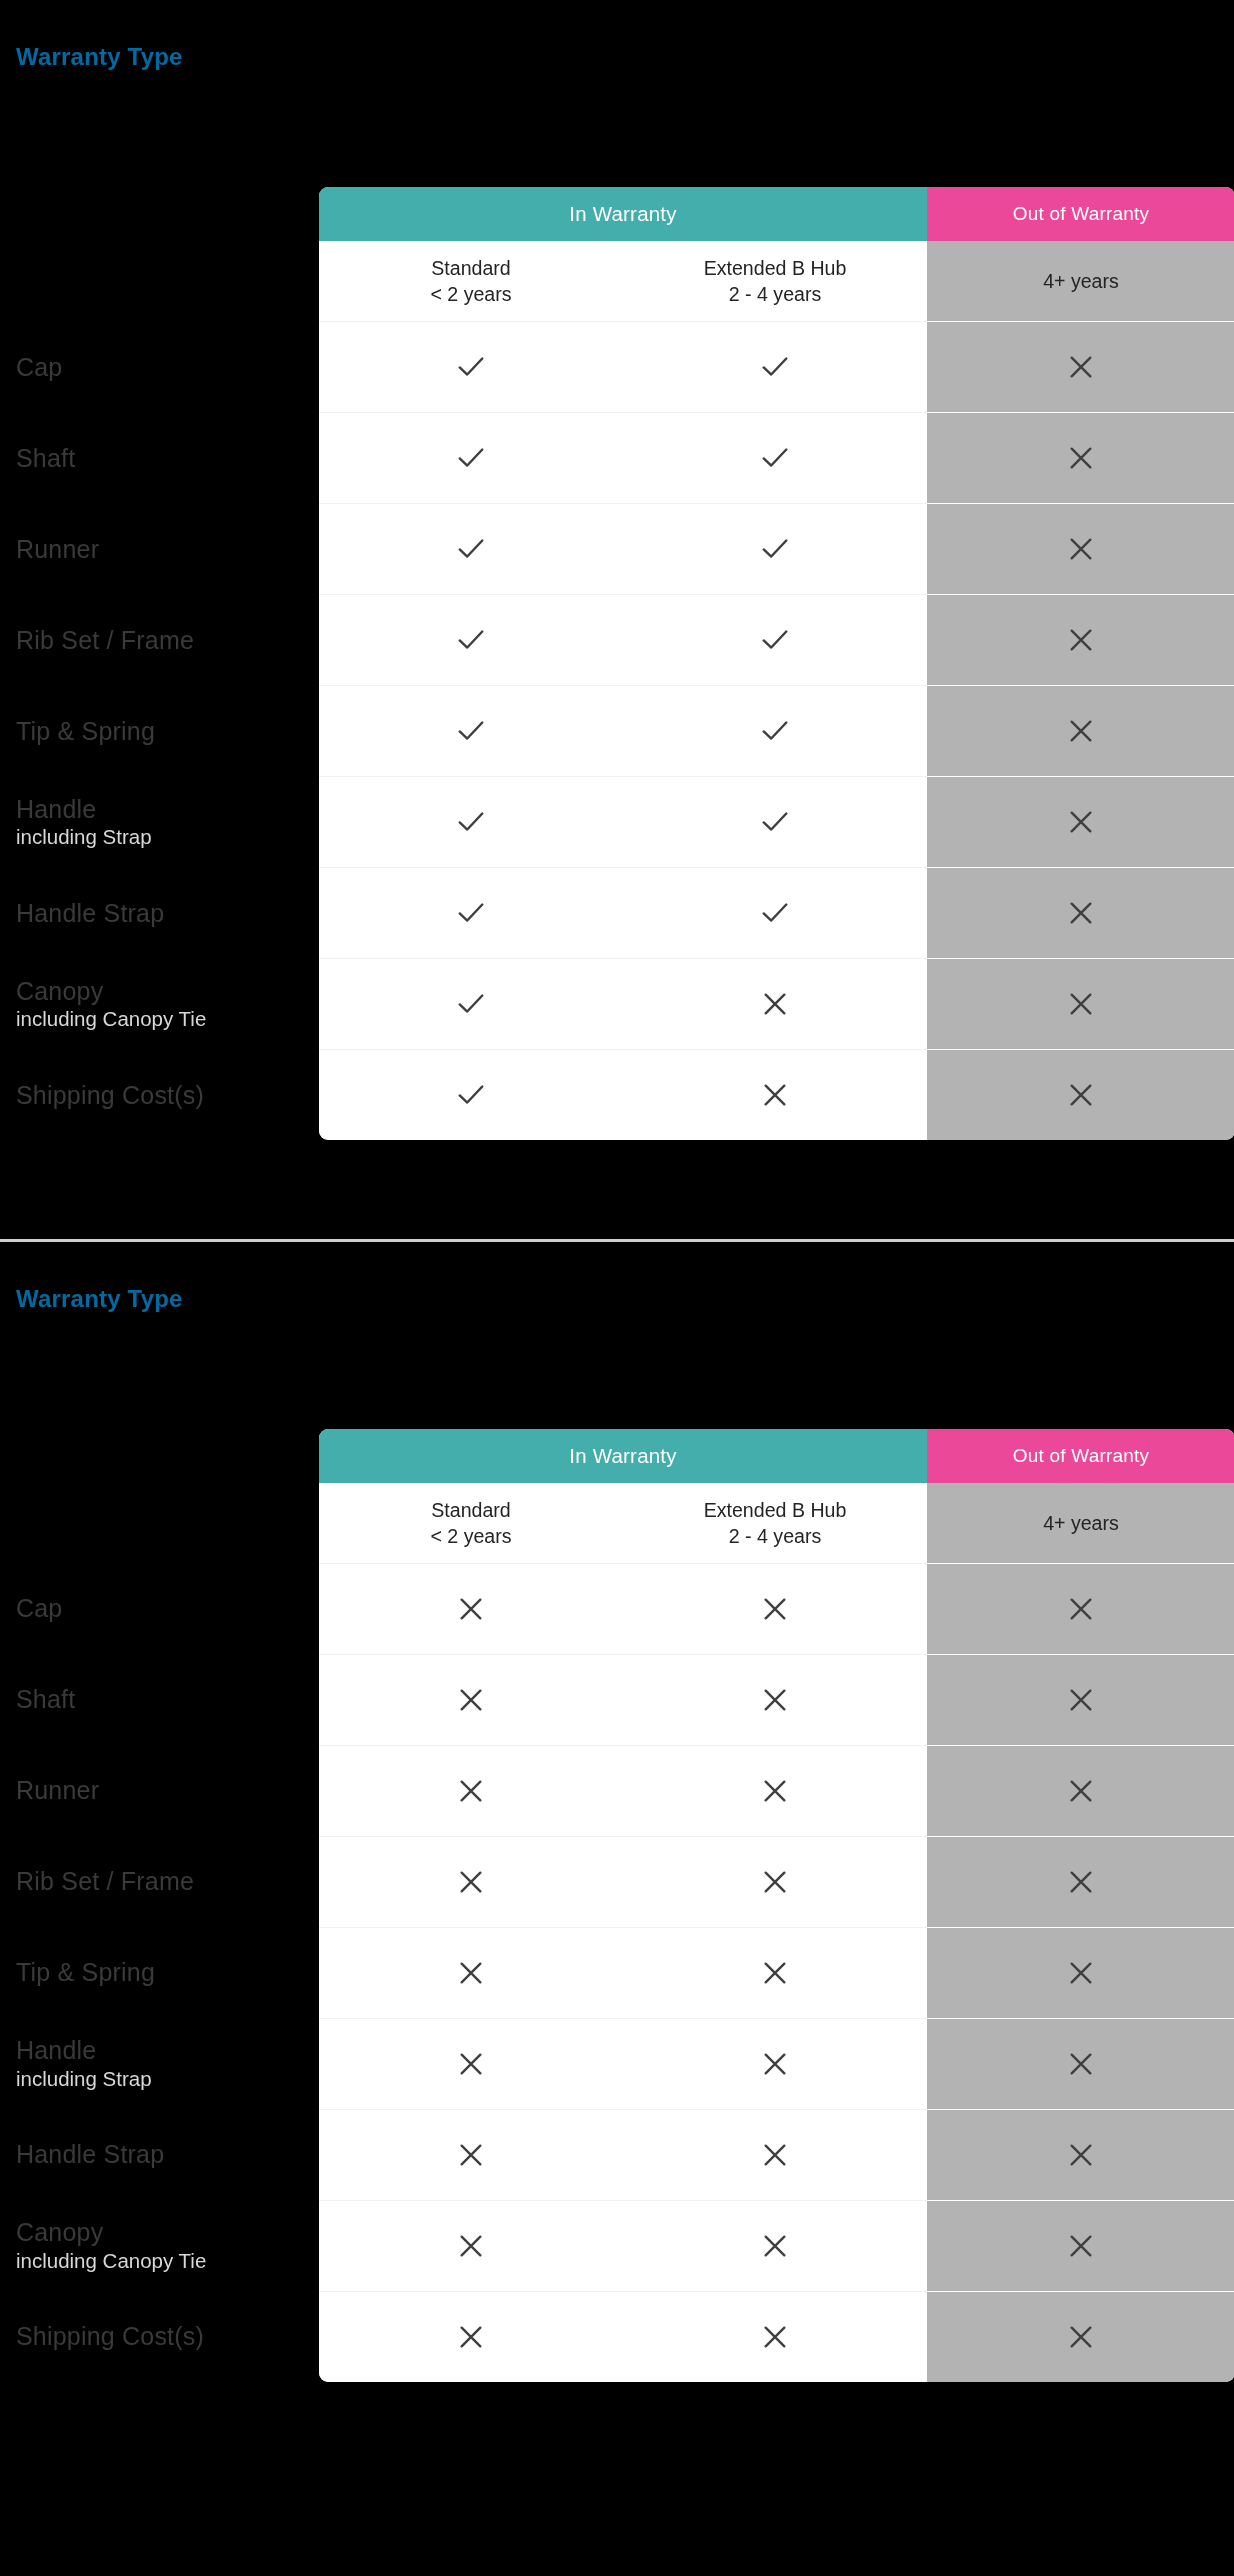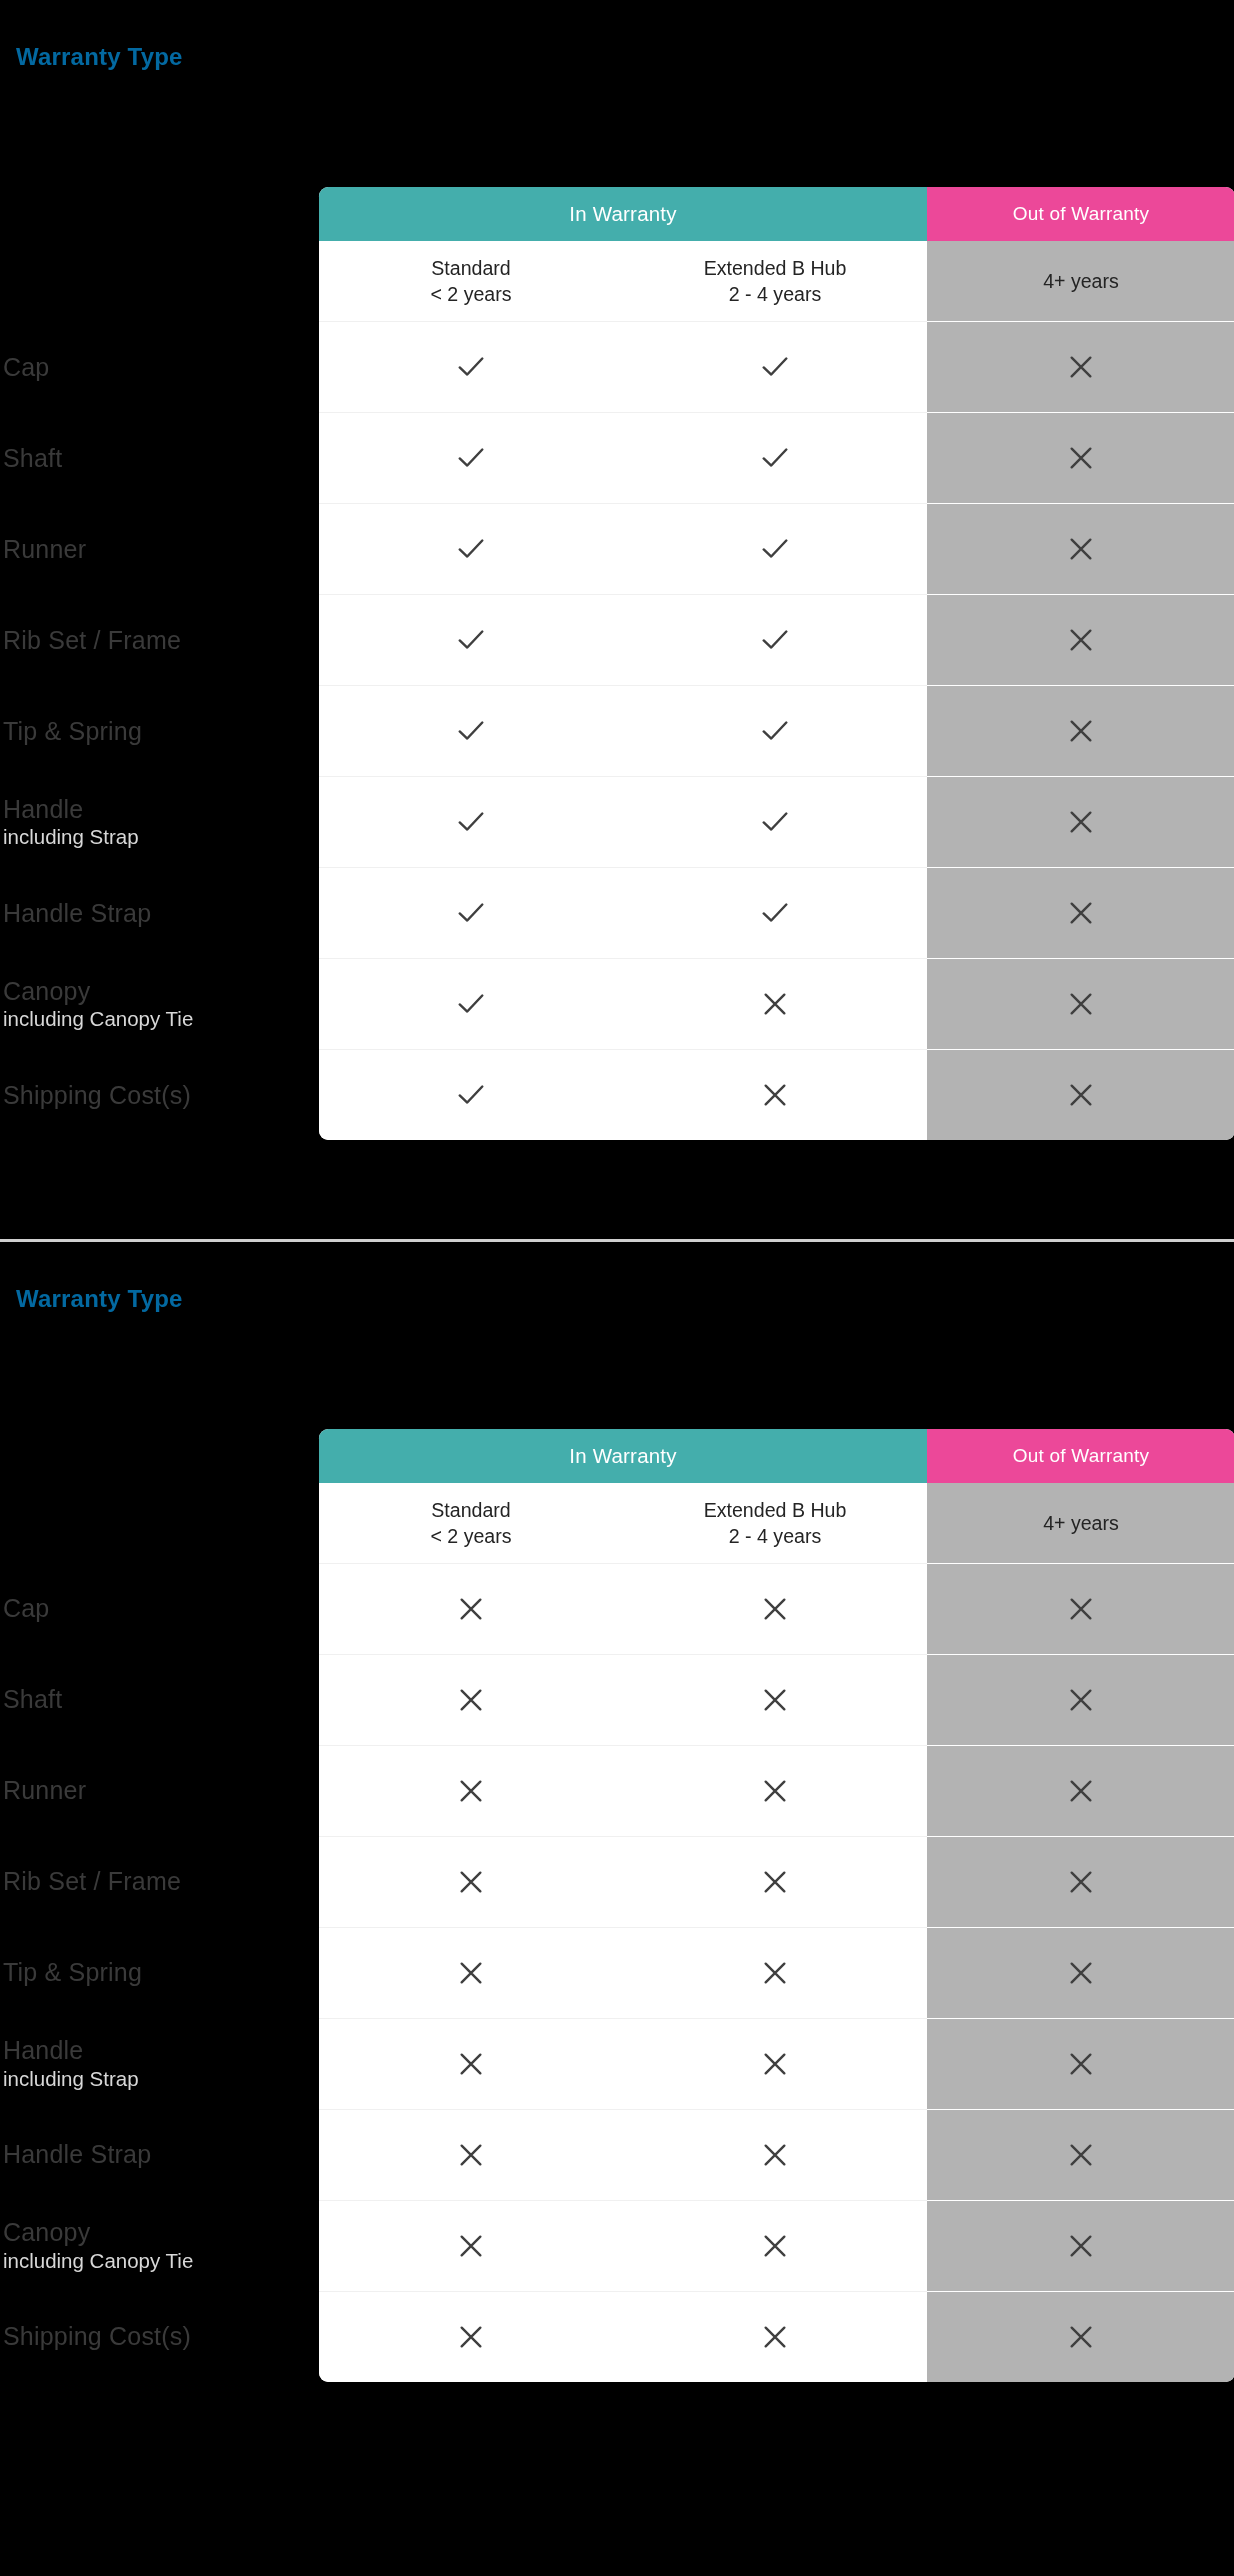--- a/index.html
+++ b/index.html
@@ -76,21 +76,21 @@
     pointer-events: none;
   }
 
   .label-spacer { height: 0px; }
 
   .row-label {
     height: 91px;
     display: flex;
     flex-direction: column;
     justify-content: center;
-    padding-left: 3px;
+    padding-left: 16px;
     color: #3a3a3a;
   }
 
   .row-label .main {
     font-size: 25px;
     line-height: 30px;
     font-weight: 400;
     letter-spacing: 0.2px;
     white-space: nowrap;
   }

